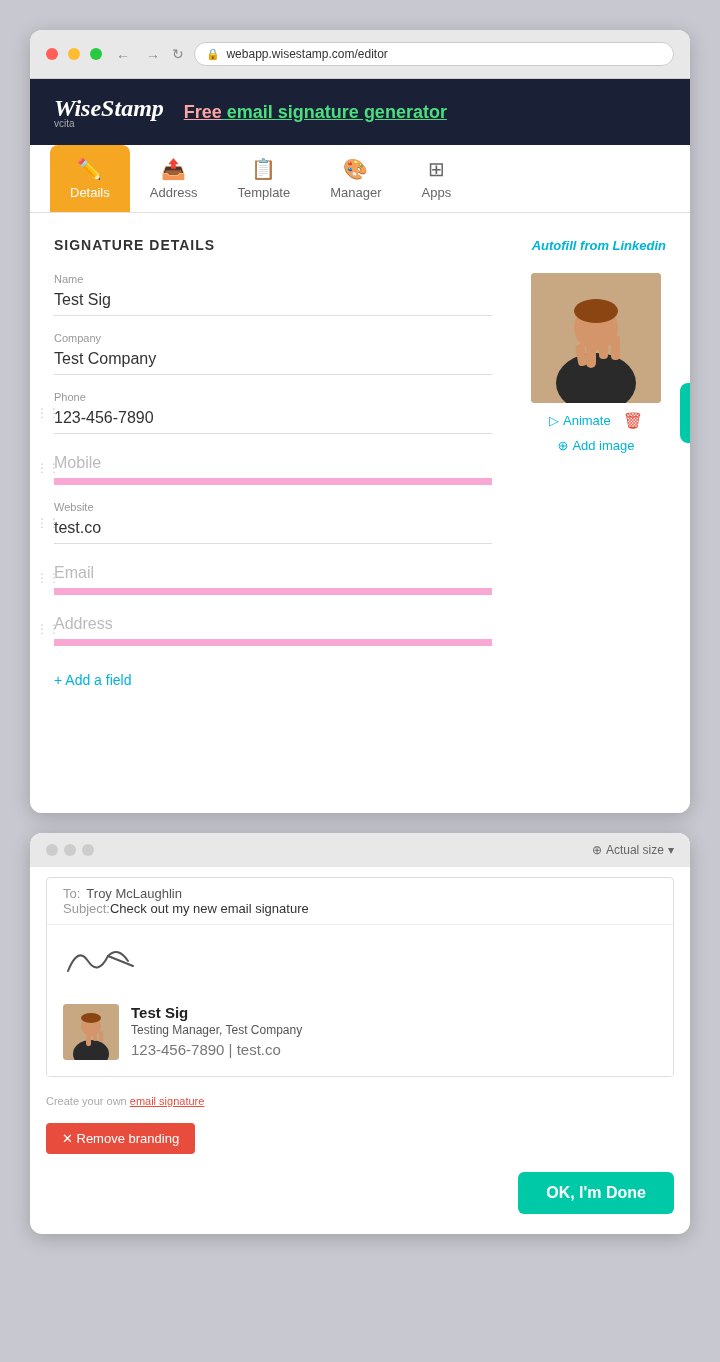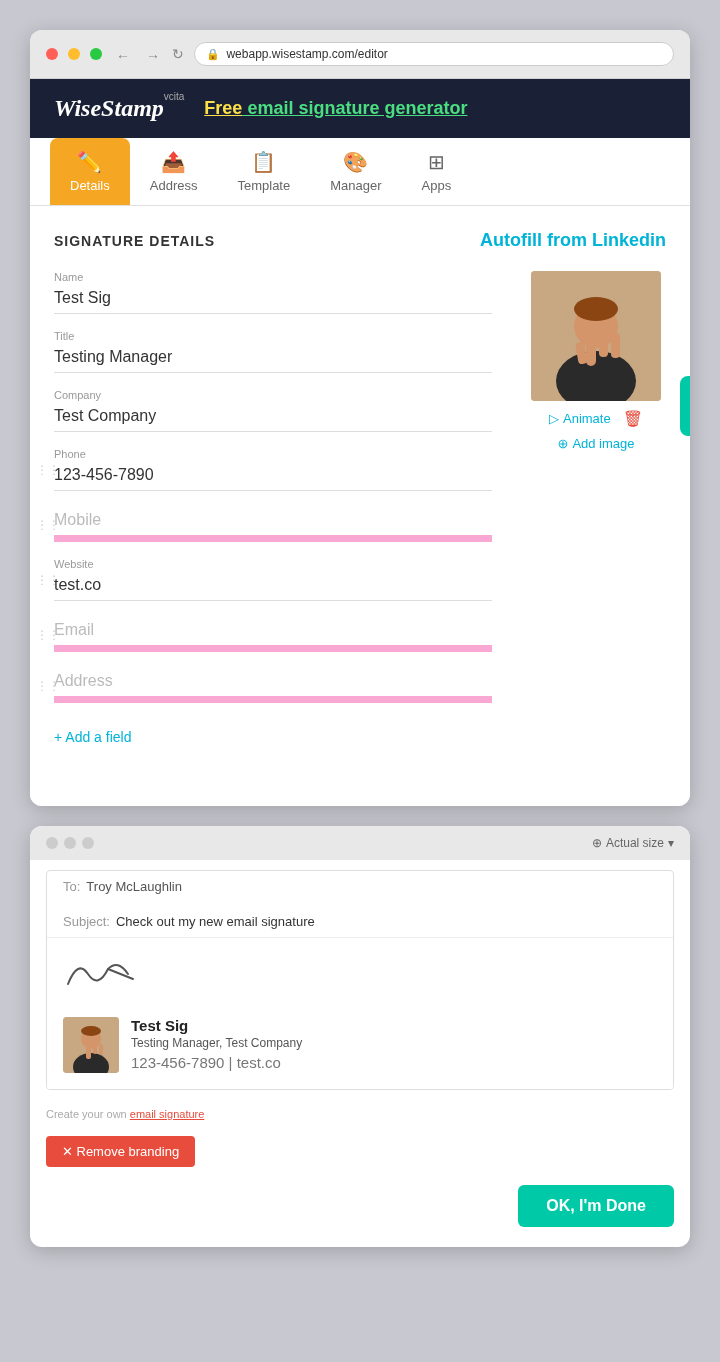--- a/index.html
+++ b/index.html
@@ -77,21 +77,21 @@
     
     .app-header {
       background: #1a2035;
       padding: 16px 24px;
       display: flex;
       align-items: center;
     }
 
     .logo-area {
       display: flex;
-      flex-direction: row;
+      flex-direction: column;
     }
 
     .logo-text {
       font-size: 24px;
       font-weight: bold;
       color: white;
       font-style: italic;
       font-family: Georgia, serif;
     }
 
@@ -160,24 +160,25 @@
 
     .section-title {
       font-size: 14px;
       font-weight: 700;
       color: #333;
       letter-spacing: 1px;
     }
 
     .autofill-link {
       color: #00b4d8;
-      font-size: 18px;
+      font-size: 13px;
       font-weight: 600;
       cursor: pointer;
       text-decoration: none;
+      font-style: italic;
     }
 
     .form-layout {
       display: flex;
       gap: 34px;
     }
 
     .form-fields {
       flex: 1;
     }
@@ -353,22 +354,21 @@
       color: #999;
     }
 
     .email-recipient {
       color: #555;
       font-weight: 500;
     }
 
     .email-subject {
       display: flex;
-      gap: 6px;
-      margin-top: 20px;
+      margin-top: 0;
     }
 
     .email-body {
       padding: 16px;
       background: white;
     }
 
     .signature-squiggle {
       font-family: cursive;
       font-size: 28px;
@@ -484,21 +484,21 @@
     </div>
   </div>
 
   <div class="app-header">
     <div class="logo-area">
       <span class="logo-text">WiseStamp</span>
       <span class="logo-vcita">vcita</span>
     </div>
     <div class="header-tagline">
       <span>
-        <span style="color: #fde047; font-weight: bold; text-decoration: underline;">Free</span> email signature generator
+        <span style="color: #fca5a5; font-weight: bold; text-decoration: underline;">Free</span> email signature generator
       </span>
     </div>
   </div>
 
   <div class="tab-bar">
     <div class="tab-item active">
       <span class="tab-icon">✏️</span>
       <span>Details</span>
     </div>
     <div class="tab-item">
@@ -528,24 +528,20 @@
 
     <div class="form-layout">
 
       <div class="form-fields">
         
         <div class="form-group">
           <label class="field-label">Name</label>
           <input class="field-value" value="Test Sig" style="">
         </div>
         
-        <div class="form-group">
-          <label class="field-label">Title</label>
-          <input class="field-value" value="Testing Manager" style="">
-        </div>
         
         <div class="form-group">
           <label class="field-label">Company</label>
           <input class="field-value" value="Test Company" style="">
         </div>
         
         <div class="form-group draggable">
           <label class="field-label">Phone</label>
           <input class="field-value" value="123-456-7890" style="">
         </div>

